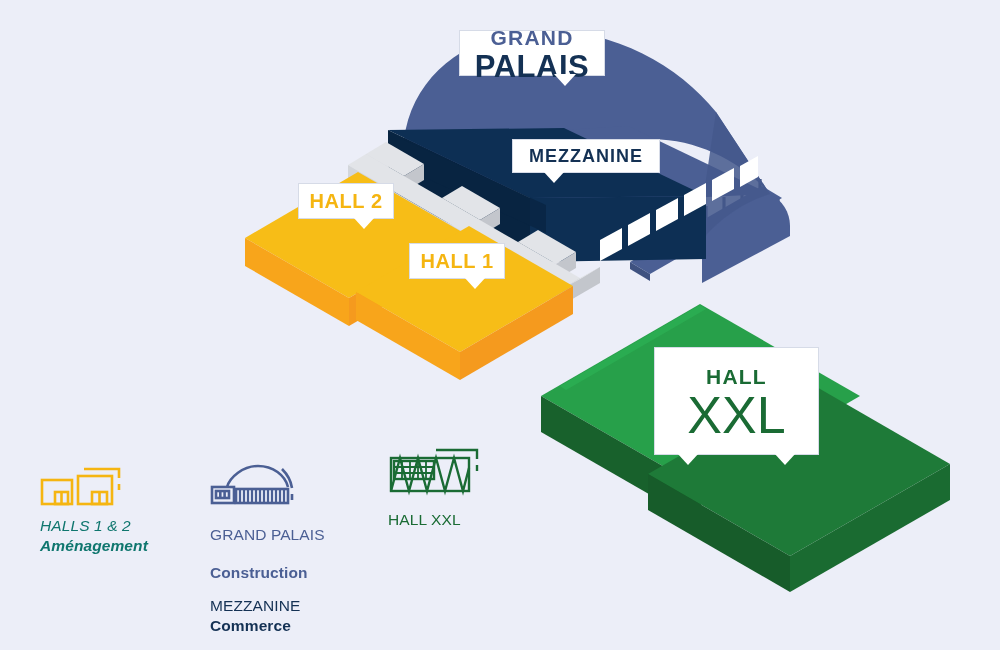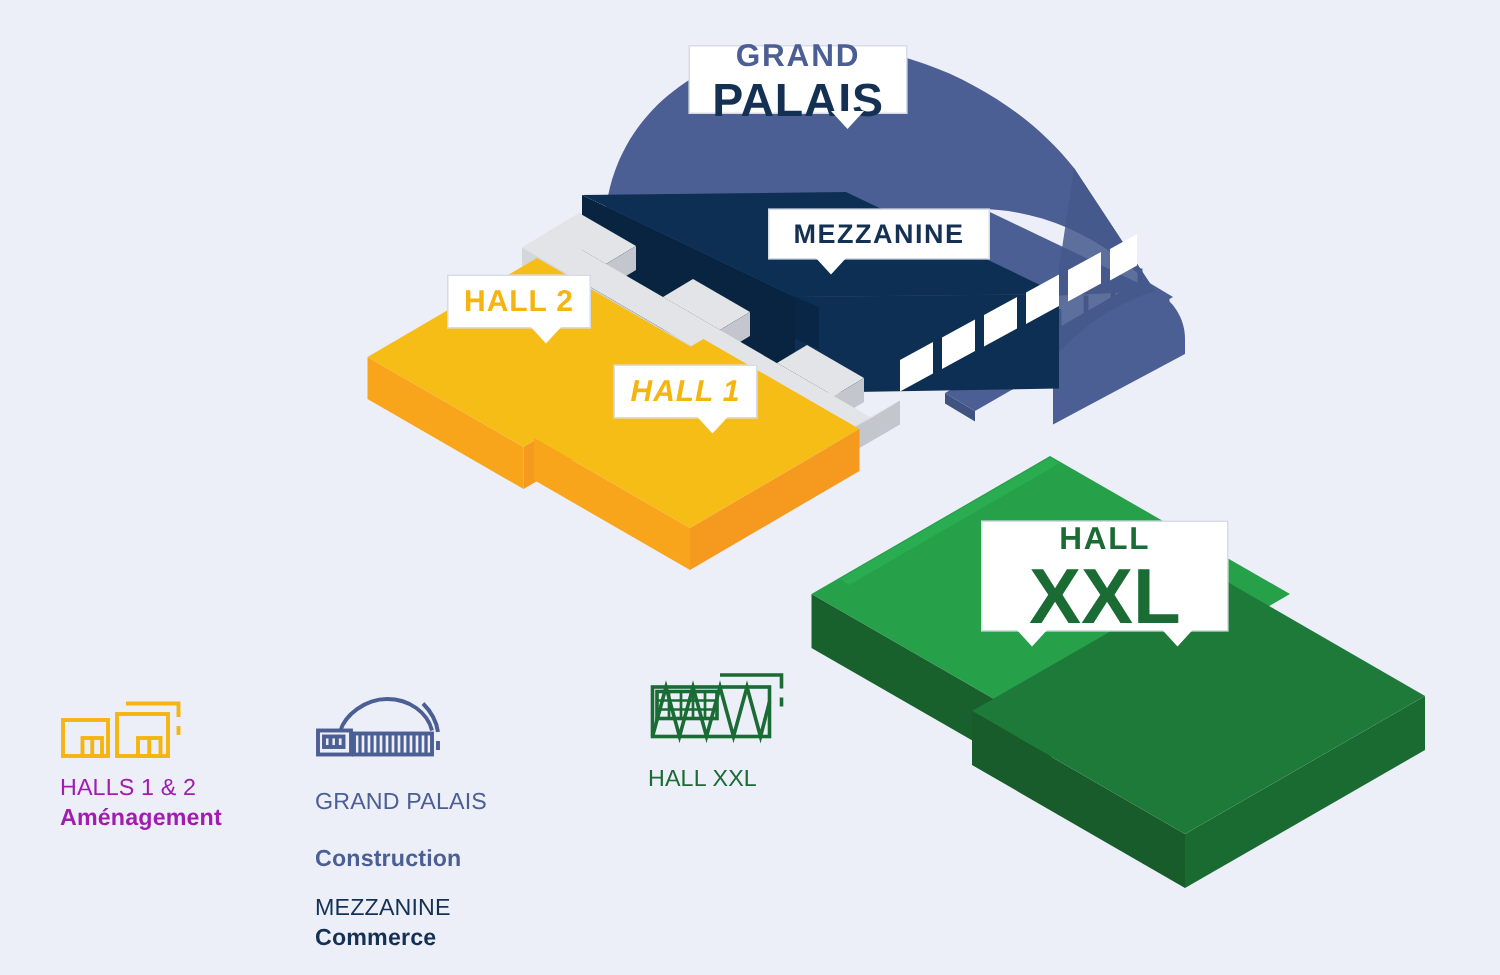--- a/index.html
+++ b/index.html
@@ -49,46 +49,46 @@
   #lbl-mezzanine .txt{font-size:18px;font-weight:bold;color:#143154;letter-spacing:1px;}
   #lbl-mezzanine .tail{left:30px;}
 
   
   #lbl-hall2{left:298px;top:183px;width:96px;height:36px;}
   #lbl-hall2 .txt{font-size:20px;font-weight:bold;color:#f5b511;letter-spacing:.6px;text-align:center;}
   #lbl-hall2 .tail{right:18px;left:auto;}
 
   
   #lbl-hall1{left:409px;top:243px;width:96px;height:36px;}
-  #lbl-hall1 .txt{font-size:20px;font-weight:bold;color:#f5b511;letter-spacing:.6px;font-style:italic;}
+  #lbl-hall1 .txt{font-size:20px;font-weight:bold;color:#f5b511;letter-spacing:.6px;}
   #lbl-hall1 .tail{right:18px;left:auto;}
 
   
-  #lbl-hallxxl{left:654px;top:347px;width:165px;height:74px;padding-top:4px;}
+  #lbl-hallxxl{left:654px;top:347px;width:165px;height:108px;padding-top:4px;}
   #lbl-hallxxl .l1{font-size:21px;font-weight:bold;color:#1a6b34;letter-spacing:1.2px;margin-bottom:2px;}
-  #lbl-hallxxl .l2{font-size:52px;font-weight:bold;color:#1a6b34;letter-spacing:0px;}
+  #lbl-hallxxl .l2{font-size:52px;font-weight:normal;color:#1a6b34;letter-spacing:0px;}
   #lbl-hallxxl .tail{bottom:-11px;}
   #lbl-hallxxl .tail.t-left{left:22px;}
   #lbl-hallxxl .tail.t-right{right:22px;}
 
   
   #legend{position:absolute;left:0;top:440px;width:620px;height:180px;}
   .legend-item{position:absolute;}
   .legend-icon{display:block;}
   .legend-block{margin-top:8px;}
   .legend-title{font-size:15.5px;font-weight:normal;line-height:1.3;letter-spacing:.1px;}
   .legend-sub{font-size:15.5px;font-weight:bold;line-height:1.3;letter-spacing:.1px;}
   .legend-block + .legend-block{margin-top:13px;}
 
   #legend-halls{left:40px;top:24px;}
-  #legend-halls .legend-title,#legend-halls .legend-sub{color:#a21caf;}
+  #legend-halls .legend-title,#legend-halls .legend-sub{color:#0f766e;font-style:italic;}
   #legend-gp{left:210px;top:17px;}
   #legend-gp .gp .legend-title,#legend-gp .gp .legend-sub{color:#4b5f94;margin-top:18px;}
   #legend-gp .mz .legend-title,#legend-gp .mz .legend-sub{color:#143154;}
-  #legend-xxl{left:388px;top:6px;margin-left:44px;}
+  #legend-xxl{left:388px;top:6px;}
   #legend-xxl .legend-title,#legend-xxl .legend-sub{color:#1a6b34;}
 </style>
 </head>
 <body>
 
 <div id="stage">
 
   <svg id="scene" viewBox="0 0 1000 650">
 
     <g>

